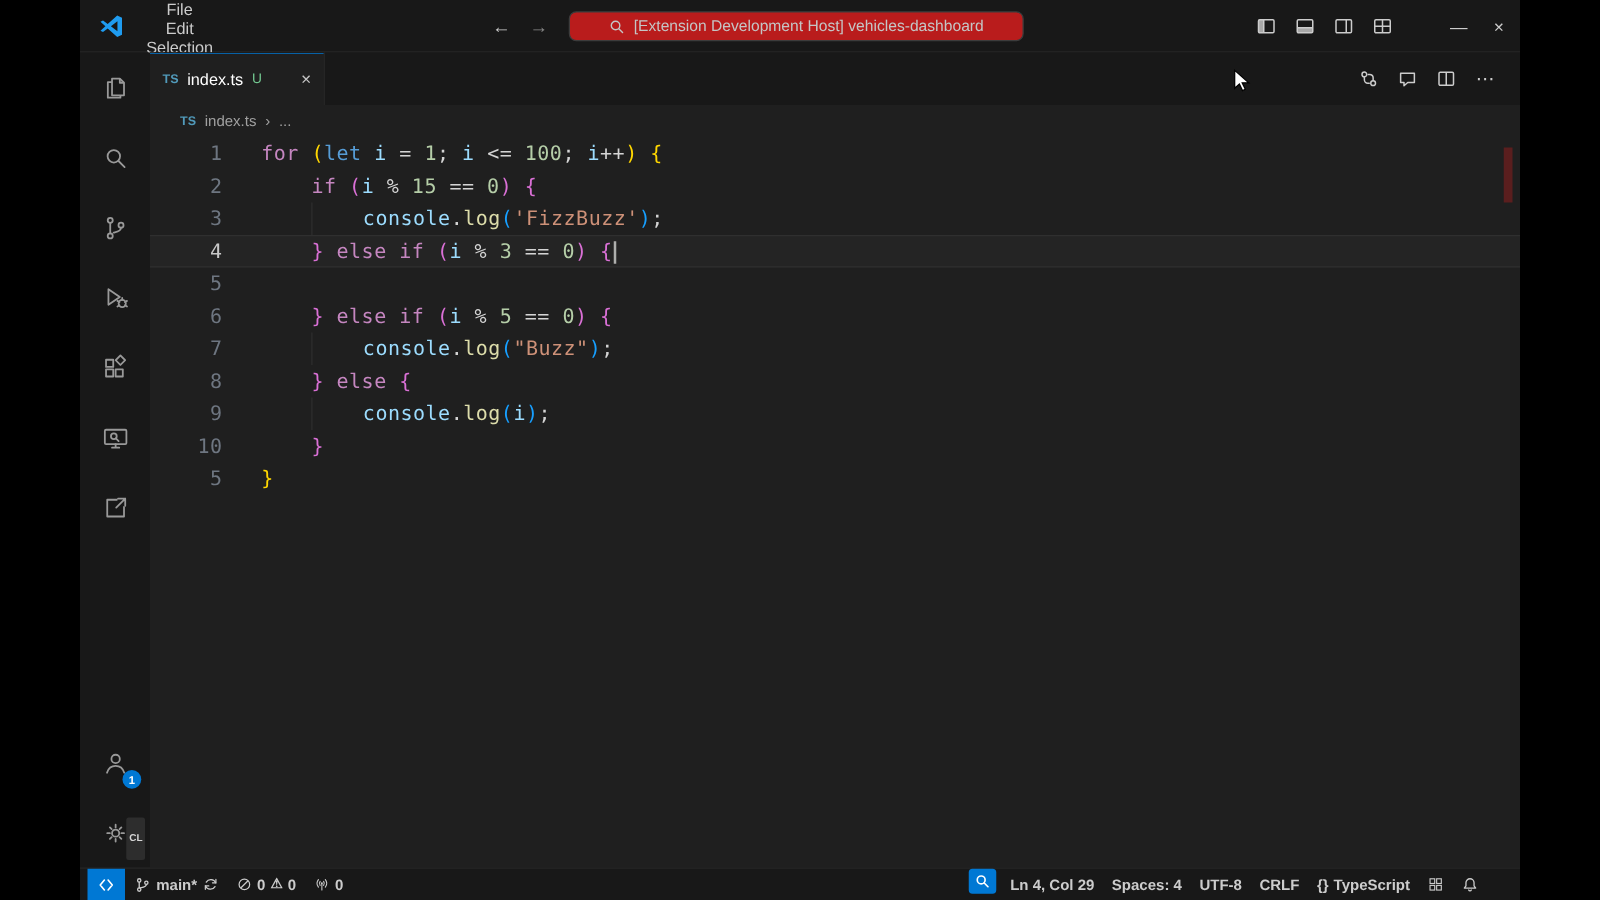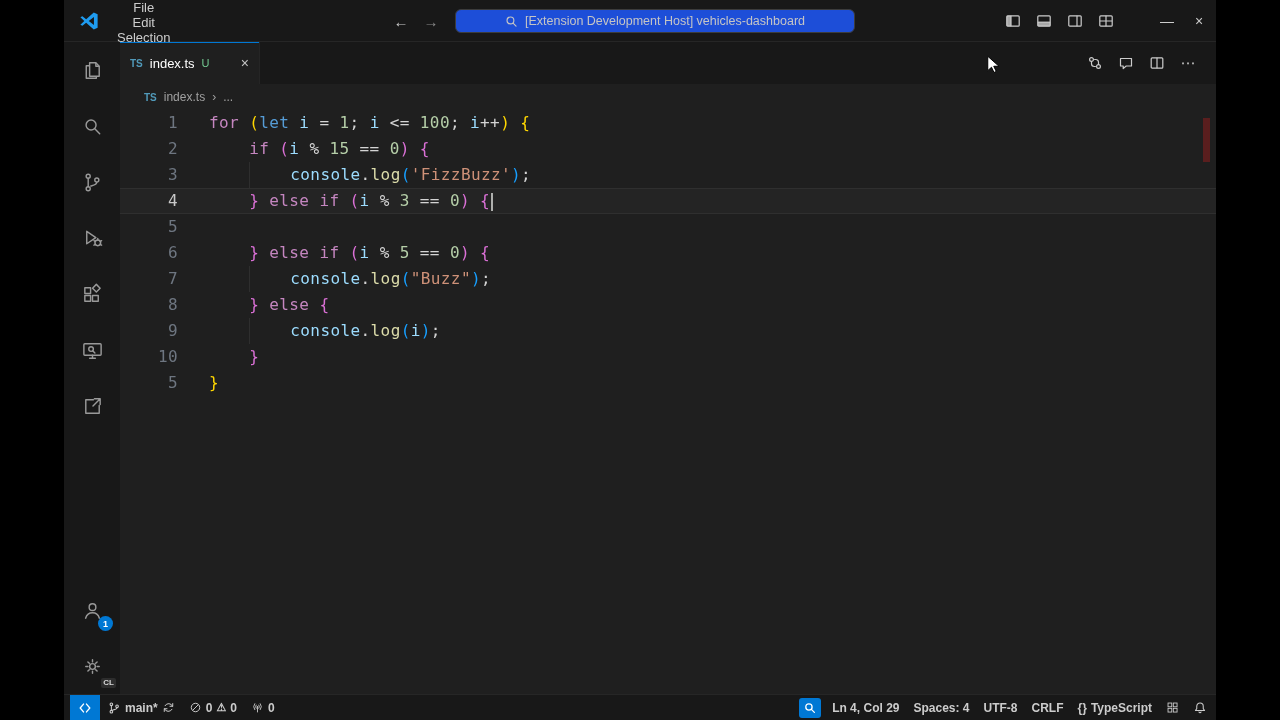--- a/index.html
+++ b/index.html
@@ -7,32 +7,32 @@
   .window{position:absolute;left:64px;top:0;width:1152px;height:720px;background:#1f1f1f;
           font-family:"Liberation Sans",sans-serif;color:#ccc;}
 
   
   .titlebar{position:absolute;top:0;left:0;width:100%;height:42px;background:#181818;border-bottom:1px solid #262626;}
   .logo{position:absolute;left:14px;top:10px;width:22px;height:22px;}
   .menus{position:absolute;left:44px;top:0;height:41px;display:flex;align-items:center;flex-direction:column;}
   .menu-item{padding:0 9px;font-size:13px;color:#ccc;cursor:default;}
   .nav-arrow{position:absolute;top:9px;width:24px;height:24px;display:flex;align-items:center;justify-content:center;font-size:15px;color:#ccc;}
   .nav-fwd{color:#8a8a8a;}
-  .command-center{position:absolute;left:391px;top:9px;width:400px;height:24px;background:#1d4ed8;border:1px solid #3c3c3c;
+  .command-center{position:absolute;left:391px;top:9px;width:364px;height:24px;background:#b91c1c;border:1px solid #3c3c3c;
                   border-radius:6px;display:flex;align-items:center;justify-content:center;gap:7px;font-size:12.5px;color:#c5c5c5;}
   .ti{position:absolute;top:9px;width:24px;height:24px;display:flex;align-items:center;justify-content:center;color:#ccc;font-size:14px;}
 
   
   .activitybar{position:absolute;left:0;top:42px;width:56px;height:652px;background:#181818;display:flex;flex-direction:column;}
   .ab-item{height:56px;display:flex;align-items:center;justify-content:center;position:relative;}
   .ab-spacer{flex:1;}
   .badge-num{position:absolute;right:7px;bottom:7px;width:15px;height:15px;border-radius:50%;background:#0078d4;color:#fff;
              font-size:9px;font-weight:bold;display:flex;align-items:center;justify-content:center;}
   .badge-cl{position:absolute;right:4px;bottom:6px;background:#2d2d2d;color:#d7d7d7;font-size:8px;font-weight:bold;
-            padding:0 2px;border-radius:2px;line-height:10px;}
+            padding:12px 2px;border-radius:2px;line-height:10px;}
 
   
   .main{position:absolute;left:56px;top:42px;right:0;bottom:26px;background:#1f1f1f;}
   .tabstrip{height:42px;background:#181818;display:flex;align-items:stretch;}
   .tab{width:140px;background:#1f1f1f;display:flex;align-items:center;gap:7px;padding:0 10px;
        box-shadow:inset 0 1px 0 #0078d4;border-right:1px solid #252525;}
   .ts-badge{color:#519aba;font-size:10px;font-weight:bold;}
   .tab-title{font-size:13px;color:#fff;}
   .tab-git{font-size:11px;color:#73c991;}
   .tab-close{margin-left:auto;color:#c5c5c5;font-size:14px;}
@@ -52,21 +52,21 @@
   .tk-b1{color:#FFD700;} .tk-b2{color:#DA70D6;} .tk-b3{color:#179FFF;}
   .tk-guide{display:inline-block;width:0;height:26px;border-left:1px solid #2e2e2e;vertical-align:top;}
   .caret{display:inline-block;width:2px;height:18px;background:#aeafad;vertical-align:middle;margin-left:1px;}
   .overview-marker{position:absolute;right:6px;top:76px;width:7px;height:44px;background:#5a1e1e;}
 
   
   .statusbar{position:absolute;left:0;bottom:0;width:100%;height:26px;background:#181818;border-top:1px solid #262626;
              display:flex;align-items:center;font-size:12px;color:#ccc;}
   .remote{width:30px;height:100%;margin-left:6px;background:#0078d4;display:flex;align-items:center;justify-content:center;}
   .sb-item{display:flex;align-items:center;gap:4px;padding:0 7px;height:100%;font-weight:bold;}
-  .sb-right{margin-left:auto;display:flex;align-items:center;height:100%;padding-right:2px;}
+  .sb-right{margin-left:auto;display:flex;align-items:flex-start;height:100%;padding-right:26px;}
   .zoom-item{background:#0078d4;border-radius:3px;height:20px;padding:0 4px;display:flex;align-items:center;margin-right:4px;}
   .warn-glyph{font-size:11px;line-height:1;}
 
   
   .mouse{position:absolute;left:985px;top:55px;z-index:50;}
 </style>
 </head>
 <body>
 
 <div class="window">

